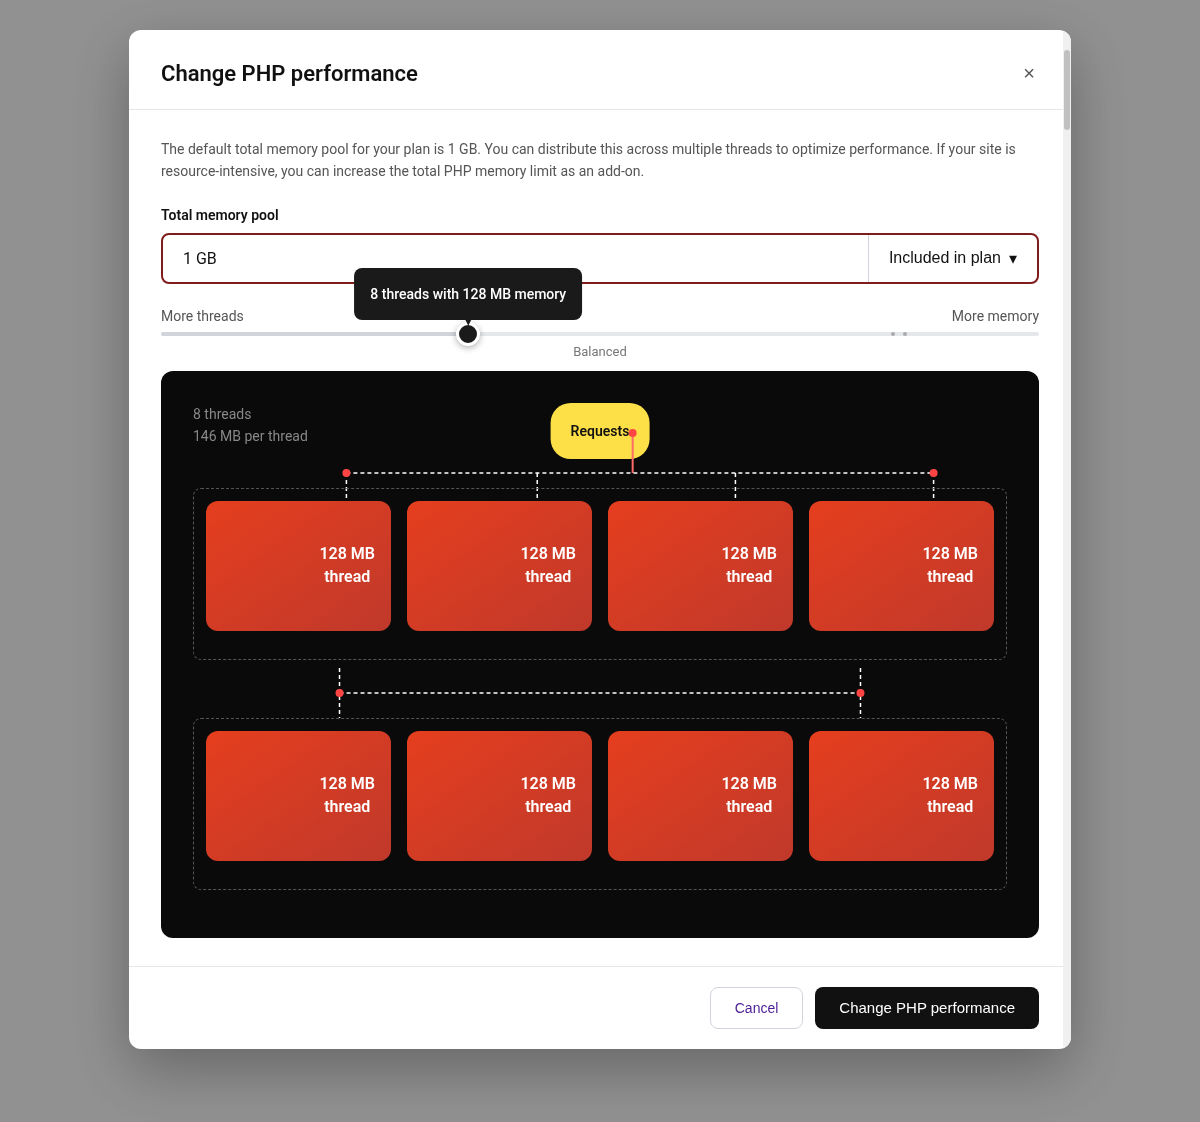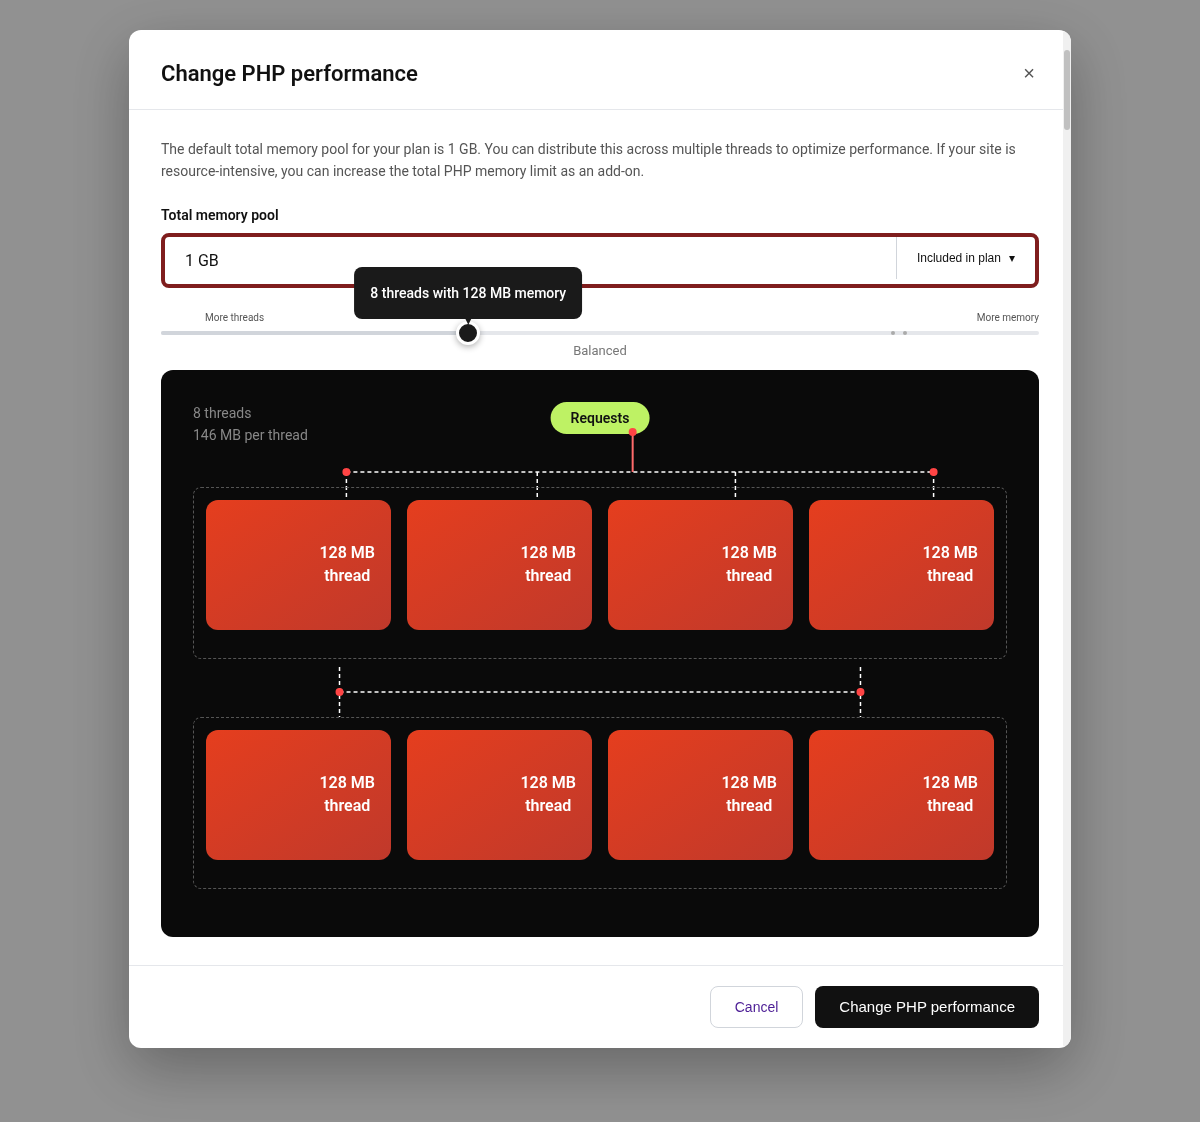--- a/index.html
+++ b/index.html
@@ -68,62 +68,61 @@
 
     .section-label {
       font-size: 14px;
       font-weight: 600;
       color: #111;
       margin-bottom: 10px;
     }
 
     .memory-selector {
       display: flex;
-      align-items: flex-start;
-      border: 4px solid #7f1d1d;
+      align-items: flex-end;
+      border: 2px solid #7f1d1d;
       border-radius: 8px;
       padding: 0;
       overflow: hidden;
       margin-bottom: 24px;
     }
     .memory-value {
       padding: 14px 20px;
       font-size: 16px;
       color: #111;
       flex: 1;
     }
     .memory-plan-select {
       padding: 14px 20px;
       border-left: 1px solid #d1d5db;
       display: flex;
       align-items: center;
       gap: 8px;
       cursor: pointer;
-      font-size: 12px;
+      font-size: 16px;
       color: #111;
       background: none;
       border-top: none;
       border-right: none;
       border-bottom: none;
     }
 
     .slider-section {
       position: relative;
       margin-bottom: 12px;
     }
     .slider-labels {
       display: flex;
       justify-content: space-between;
       align-items: center;
       margin-bottom: 8px;
     }
     .slider-label {
-      font-size: 10px;
+      font-size: 14px;
       color: #555;
-      margin-left: 44px;
     }
 
     .slider-container {
       position: relative;
       display: flex;
       align-items: center;
     }
     .slider-track {
       width: 100%;
       height: 4px;
@@ -215,23 +214,23 @@
       font-size: 14px;
       color: #888;
       line-height: 1.6;
     }
 
     .requests-badge {
       position: absolute;
       top: 32px;
       left: 50%;
       transform: translateX(-50%);
-      background: #bef264;
+      background: #fde047;
       color: #111;
-      padding: 8px 20px;
+      padding: 20px 20px;
       border-radius: 20px;
       font-size: 14px;
       font-weight: 600;
     }
 
     .threads-grid-wrapper {
       position: relative;
       margin-top: 40px;
     }
 

